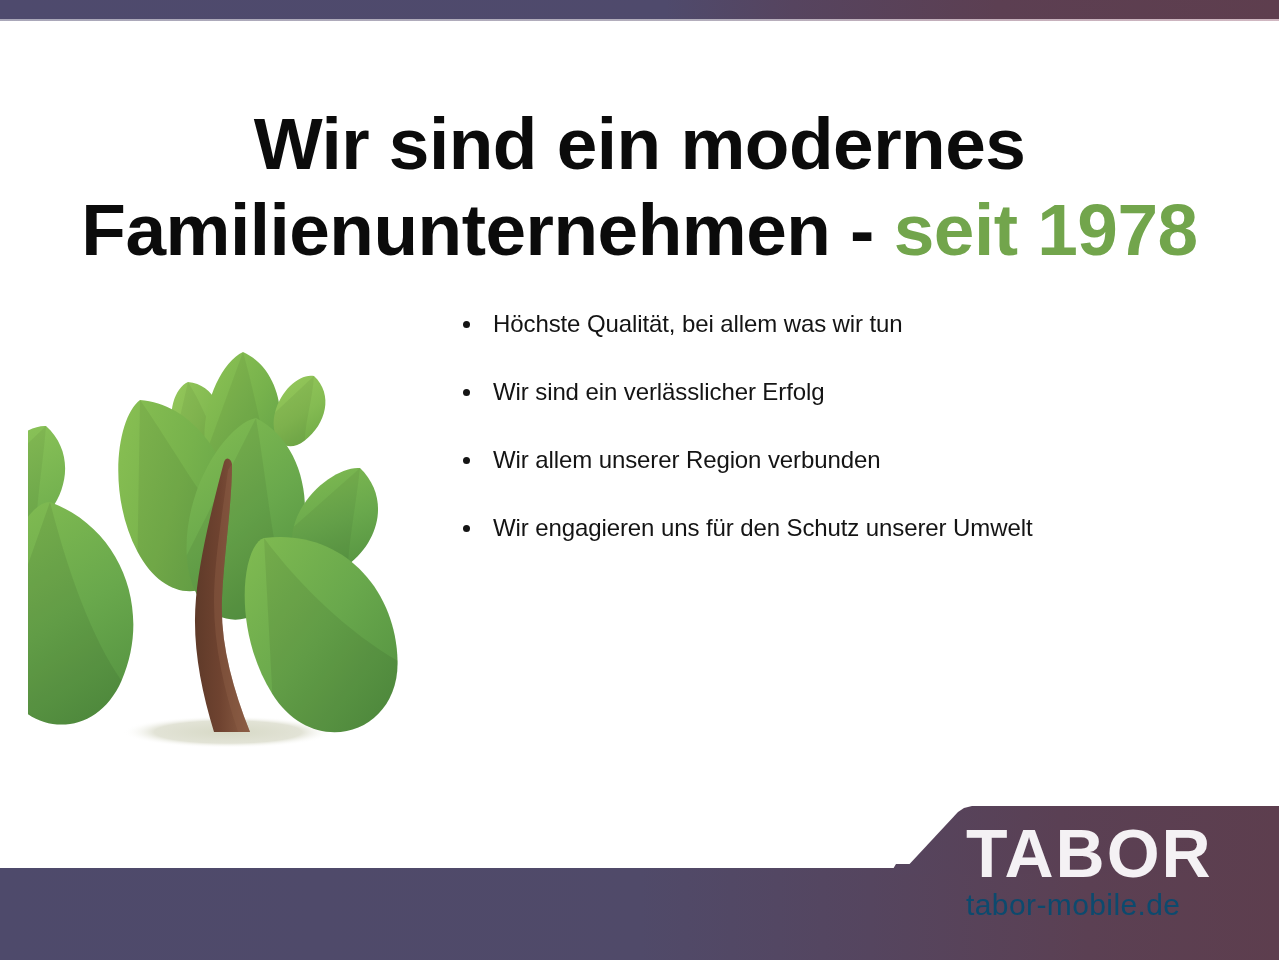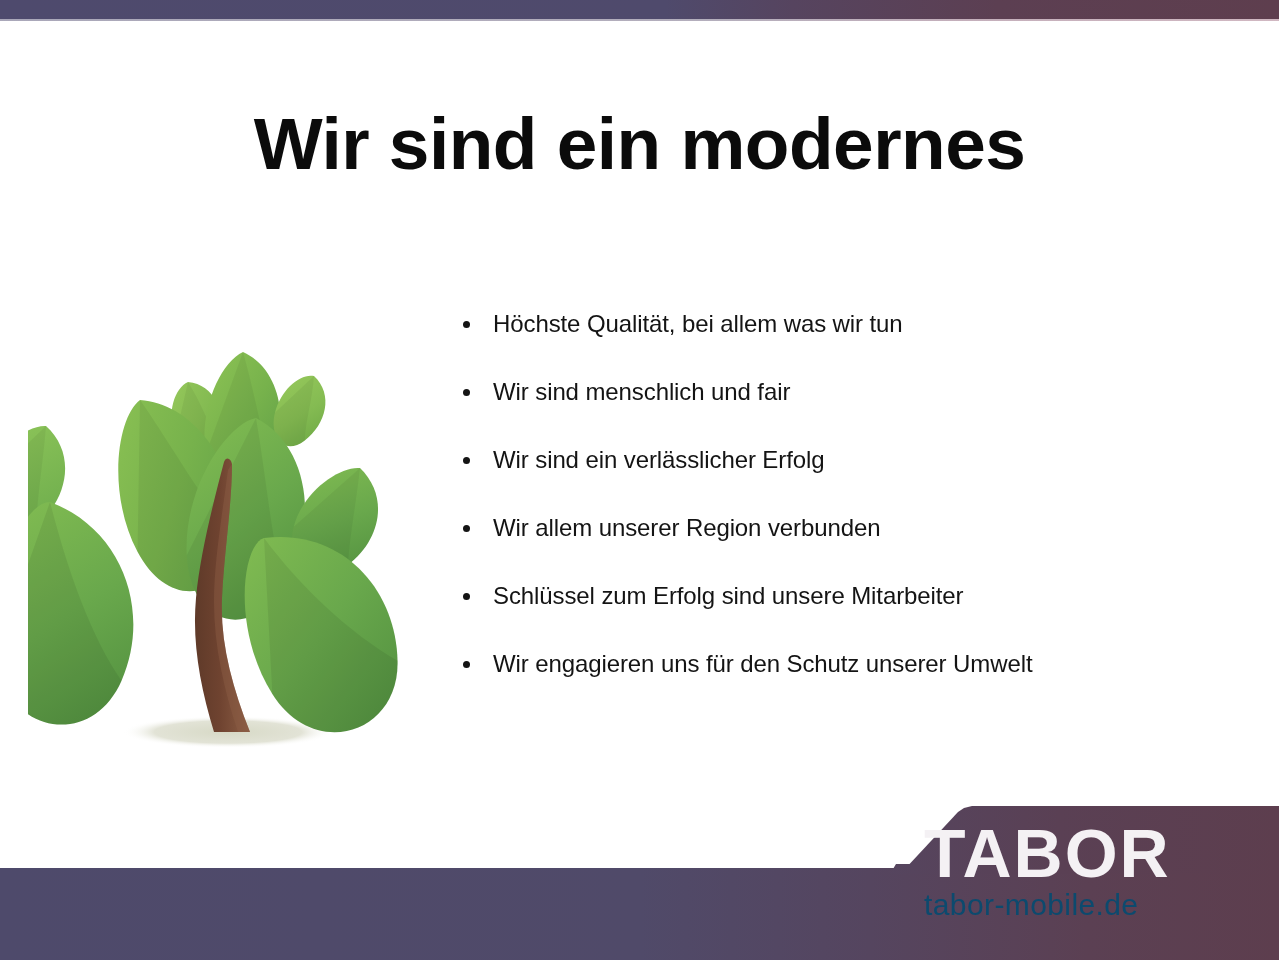--- a/index.html
+++ b/index.html
@@ -134,21 +134,21 @@
     left: 880px;
     top: 864px;
     width: 399px;
     height: 10px;
     background: linear-gradient(to right, #55455f 0%, #5a4054 45%, #5d3e4e 100%);
     clip-path: polygon(16px 0, 399px 0, 399px 100%, 10px 100%);
   }
 
   .logo-wrap {
     position: absolute;
-    left: 924px;
+    left: 966px;
     top: 820px;
     width: 300px;
     height: 120px;
   }
   .logo-mark {
     font-family: "Liberation Sans Narrow", "Liberation Sans", "DejaVu Sans", sans-serif;
     font-weight: 700;
     font-size: 68px;
     line-height: 66px;
     letter-spacing: 2px;
@@ -167,20 +167,23 @@
 </head>
 <body>
 
 <div class="slide">
 
   <div class="topbar"></div>
   <div class="topbar-hairline"></div>
 
   <h1 class="headline">
     <span>Wir sind ein modernes</span>
+    <span class="line2">
+      <span>Familienunternehmen - </span><span class="accent">seit 1978</span>
+    </span>
   </h1>
 
   <div class="tree">
     <svg viewBox="0 0 415 430" xmlns="http://www.w3.org/2000/svg" aria-hidden="true">
       <defs>
         <linearGradient id="lgA" x1="0" y1="0" x2="1" y2="1">
           <stop offset="0%" stop-color="#96c85b"></stop>
           <stop offset="55%" stop-color="#84bb52"></stop>
           <stop offset="100%" stop-color="#6da845"></stop>
         </linearGradient>
@@ -263,24 +266,22 @@
                L222 402
                C204 356 192 312 194 268
                C196 224 204 174 204 134
                C203 128 198 126 196 132 Z" fill="url(#trunkG)"></path>
       <path d="M200 140 C194 186 186 232 186 272 C186 316 196 360 210 402 L222 402 C204 356 192 312 194 268 C196 224 204 174 204 134 Z" fill="#8c5e45" opacity="0.45"></path>
     </svg>
   </div>
 
   <ul class="bullets">
     <li>Höchste Qualität, bei allem was wir tun</li>
-    <li>Wir sind menschlich und fair</li>
     <li>Wir sind ein verlässlicher Erfolg</li>
     <li>Wir allem unserer Region verbunden</li>
-    <li>Schlüssel zum Erfolg sind unsere Mitarbeiter</li>
     <li>Wir engagieren uns für den Schutz unserer Umwelt</li>
   </ul>
 
   <div class="footer-main"></div>
   <div class="footer-riser"></div>
   <div class="footer-riser-cap"></div>
 
   <div class="logo-wrap">
     <div class="logo-mark">TABOR</div>
     <div class="logo-tag">tabor-mobile.de</div>

